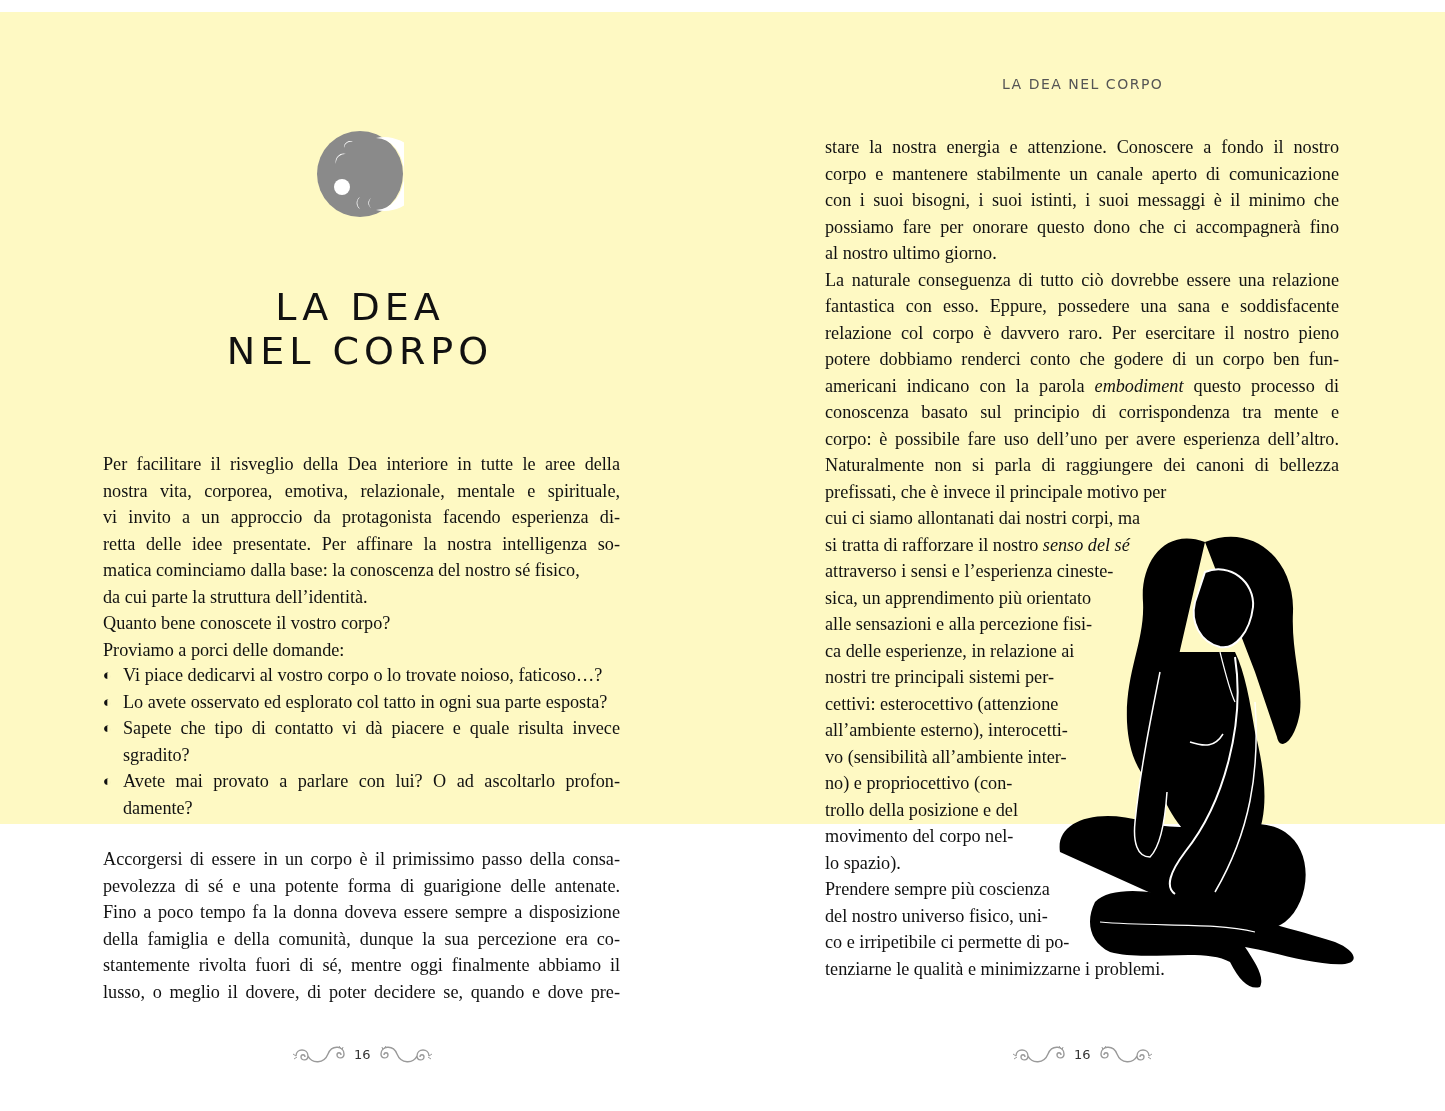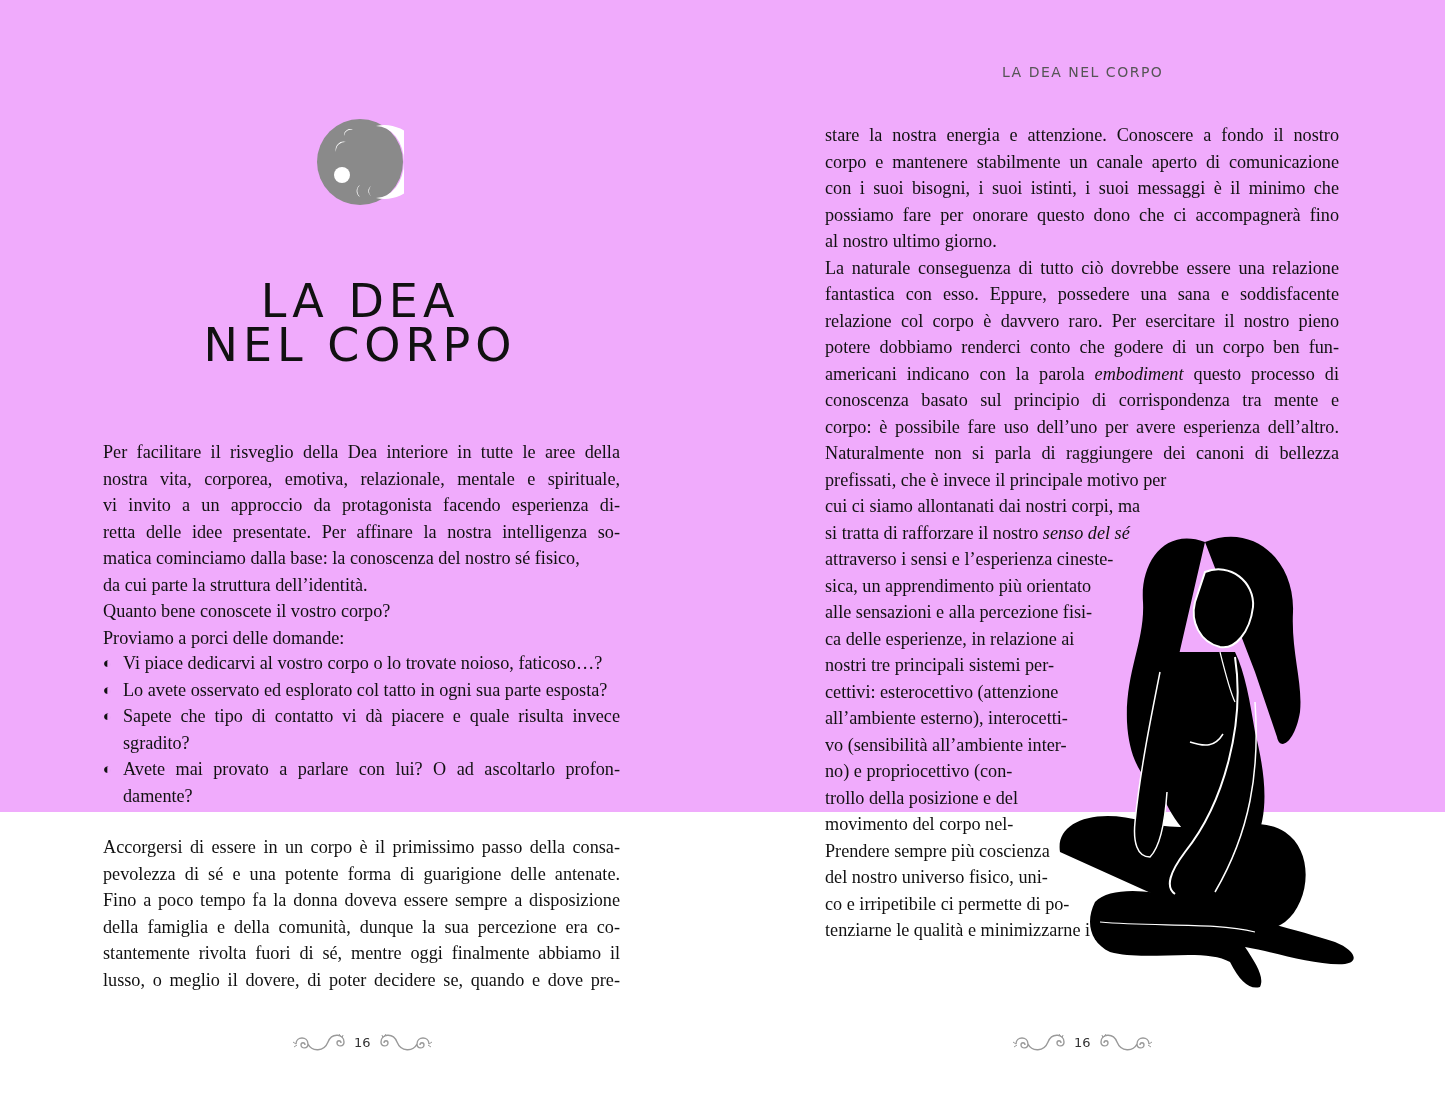--- a/index.html
+++ b/index.html
@@ -1,33 +1,33 @@
 <!DOCTYPE html>
 <html><head>
   <meta charset="utf-8">
   <style>
     html, body { margin: 0; padding: 0; background: #ffffff; }
     body { width: 1445px; height: 1111px; position: relative; overflow: hidden; }
-    .page { position: absolute; top: 0; height: 812px; background: #f0abfc; }
+    .page { position: absolute; top: 12px; height: 812px; background: #fef9c3; }
     .page-left { left: 0; width: 722px; }
     .page-right { left: 722px; width: 723px; }
 
     .serif { font-family: Liberation Serif, serif; color: #111; }
     .sans { font-family: "DejaVu Sans", "Liberation Sans", sans-serif; }
 
     .running-head {
       position: absolute; top: 64px; left: 280px;
       font-size: 14px; letter-spacing: 1.5px; color: #555;
     }
 
     .chapter-icon { position: absolute; left: 316px; top: 118px; width: 88px; height: 88px; }
 
     .chapter-title {
       position: absolute; left: 100px; width: 520px; top: 248px;
-      text-align: center; font-size: 46px; letter-spacing: 5px; line-height: 44px;
+      text-align: center; font-size: 38px; letter-spacing: 5px; line-height: 44px;
       color: #111; font-weight: normal;
     }
     .chapter-title div { display: block; }
 
     .text-block {
       position: absolute; font-size: 18.2px; line-height: 26.5px;
       text-align: justify;
     }
     .line { display: block; white-space: nowrap; }
     .line.j { text-align-last: justify; text-align: justify; white-space: normal; }
@@ -147,20 +147,21 @@
       <span class="line">sica, un apprendimento più orientato</span>
       <span class="line">alle sensazioni e alla percezione fisi-</span>
       <span class="line">ca delle esperienze, in relazione ai</span>
       <span class="line">nostri tre principali sistemi per-</span>
       <span class="line">cettivi: esterocettivo (attenzione</span>
       <span class="line">all’ambiente esterno), interocetti-</span>
       <span class="line">vo (sensibilità all’ambiente inter-</span>
       <span class="line">no) e propriocettivo (con-</span>
       <span class="line">trollo della posizione e del</span>
       <span class="line">movimento del corpo nel-</span>
+      <span class="line">lo spazio).</span>
       <span class="line">Prendere sempre più coscienza</span>
       <span class="line">del nostro universo fisico, uni-</span>
       <span class="line">co e irripetibile ci permette di po-</span>
       <span class="line">tenziarne le qualità e minimizzarne i problemi.</span>
     </div>
 
   <div class="page-num sans" style="left:290px;">
     <svg class="ornament" viewBox="0 0 56 24">
       <path d="M4 14 c0 -8 12 -8 12 0 c0 5 -7 5 -7 1 c0 -3 4 -3 4 0 M16 14 c4 8 16 8 20 -2 c4 -10 16 -8 16 0 c0 5 -7 5 -7 1 c0 -3 4 -3 4 0" stroke="#9a9a9a" stroke-width="1.4" fill="none"></path>
       <path d="M1 12 l3 2 M2 17 l3 -2 M47 4 l2 3 M51 5 l-1 3" stroke="#9a9a9a" stroke-width="1" fill="none"></path>

